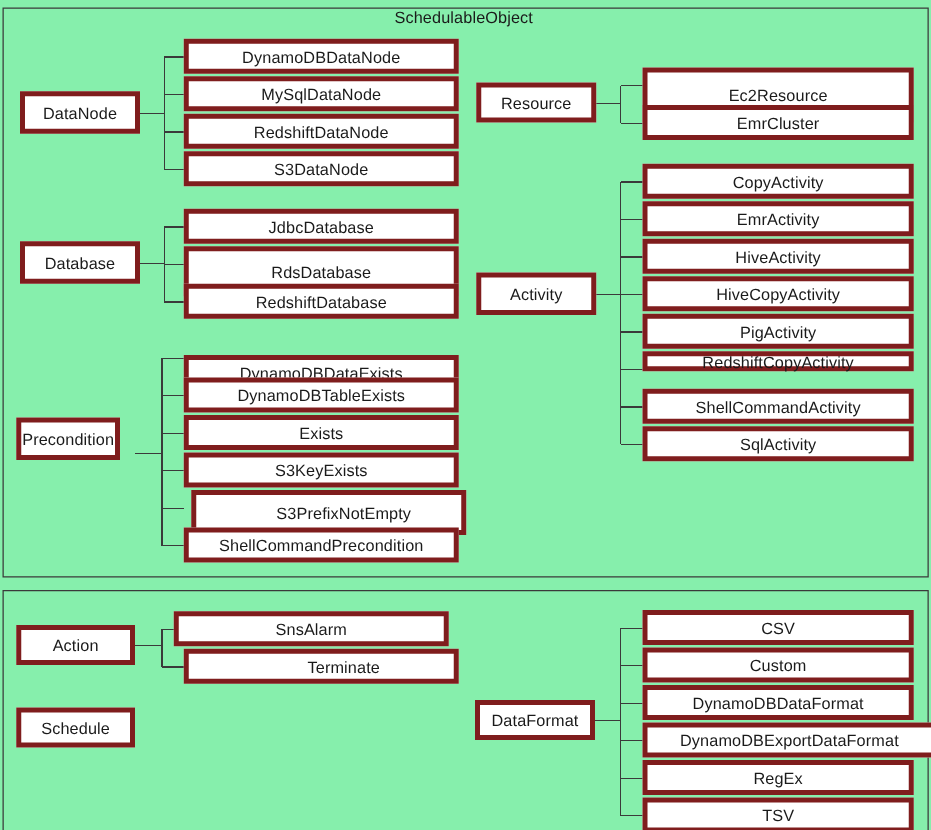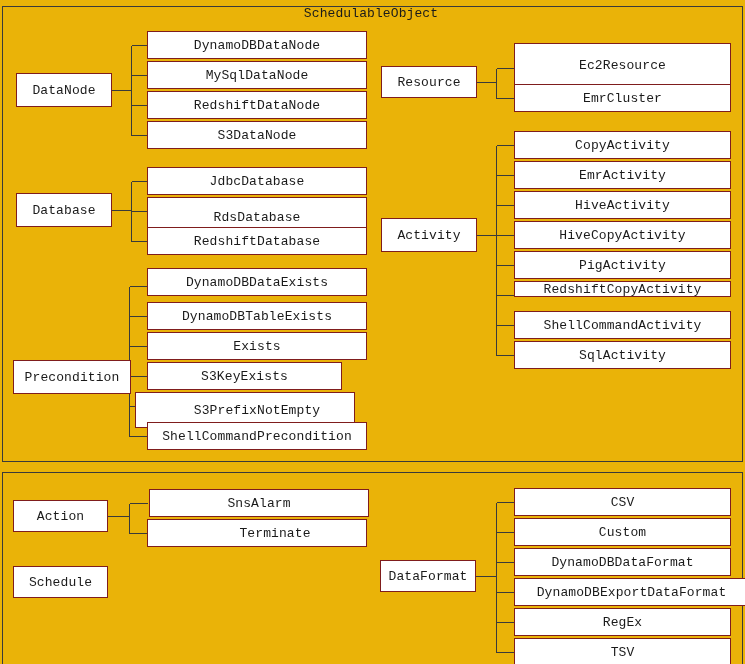--- a/index.html
+++ b/index.html
@@ -4,41 +4,41 @@
 <style>
   html, body {
     margin: 0;
     padding: 0;
     background: #ffffff;
   }
   #canvas {
     position: relative;
     width: 745px;
     height: 664px;
-    background: #eab308;
-    font-family: Liberation Mono, monospace;
+    background: #86efac;
+    font-family: Liberation Sans, sans-serif;
     overflow: hidden;
   }
   .panel {
     position: absolute;
     border: 1px solid #3a3a3a;
     box-sizing: border-box;
     background: transparent;
   }
   .panel-title {
     position: absolute;
     font-size: 13px;
     color: #1a1a1a;
     white-space: nowrap;
     transform: translateX(-50%);
     letter-spacing: 0.1px;
   }
   .node {
     position: absolute;
-    border: 1px solid #7f1d1d;
+    border: 4px solid #7f1d1d;
     box-sizing: border-box;
     background: #ffffff;
     display: flex;
     align-items: center;
     justify-content: center;
     font-size: 13px;
     color: #1a1a1a;
     white-space: nowrap;
     letter-spacing: 0.1px;
   }
@@ -116,41 +116,41 @@
   <div id="nodes-layer">
       <div class="node" style="left: 16px; top: 73px; width: 96px; height: 34px;">DataNode</div>
       <div class="node" style="left: 147px; top: 31px; width: 220px; height: 28px;">DynamoDBDataNode</div>
       <div class="node" style="left: 147px; top: 61px; width: 220px; height: 28px;">MySqlDataNode</div>
       <div class="node" style="left: 147px; top: 91px; width: 220px; height: 28px;">RedshiftDataNode</div>
       <div class="node" style="left: 147px; top: 121px; width: 220px; height: 28px;">S3DataNode</div>
       <div class="node" style="left: 16px; top: 193px; width: 96px; height: 34px;">Database</div>
       <div class="node" style="left: 147px; top: 167px; width: 220px; height: 28px;">JdbcDatabase</div>
       <div class="node" style="left: 147px; top: 197px; width: 220px; height: 40px;">RdsDatabase</div>
       <div class="node" style="left: 147px; top: 227px; width: 220px; height: 28px;">RedshiftDatabase</div>
-      <div class="node" style="left: 13px; top: 360px; width: 118px; height: 34px;">Precondition</div>
-      <div class="node" style="left: 147px; top: 268px; width: 220px; height: 28px;">DynamoDBDataExists</div>
+      <div class="node" style="left: 13px; top: 334px; width: 83px; height: 34px;">Precondition</div>
+      <div class="node" style="left: 147px; top: 284px; width: 220px; height: 28px;">DynamoDBDataExists</div>
       <div class="node" style="left: 147px; top: 302px; width: 220px; height: 28px;">DynamoDBTableExists</div>
       <div class="node" style="left: 147px; top: 332px; width: 220px; height: 28px;">Exists</div>
-      <div class="node" style="left: 147px; top: 362px; width: 195px; height: 28px;">S3KeyExists</div>
-      <div class="node" style="left: 135px; top: 392px; width: 220px; height: 36px; padding-left: 24px;">S3PrefixNotEmpty</div>
+      <div class="node" style="left: 147px; top: 362px; width: 220px; height: 28px;">S3KeyExists</div>
+      <div class="node" style="left: 153px; top: 392px; width: 220px; height: 36px; padding-left: 24px;">S3PrefixNotEmpty</div>
       <div class="node" style="left: 147px; top: 422px; width: 220px; height: 28px;">ShellCommandPrecondition</div>
       <div class="node" style="left: 381px; top: 66px; width: 96px; height: 32px;">Resource</div>
-      <div class="node" style="left: 514px; top: 43px; width: 217px; height: 44px;">Ec2Resource</div>
+      <div class="node" style="left: 514px; top: 54px; width: 217px; height: 44px;">Ec2Resource</div>
       <div class="node" style="left: 514px; top: 84px; width: 217px; height: 28px;">EmrCluster</div>
       <div class="node" style="left: 381px; top: 218px; width: 96px; height: 34px;">Activity</div>
       <div class="node" style="left: 514px; top: 131px; width: 217px; height: 28px;">CopyActivity</div>
       <div class="node" style="left: 514px; top: 161px; width: 217px; height: 28px;">EmrActivity</div>
       <div class="node" style="left: 514px; top: 191px; width: 217px; height: 28px;">HiveActivity</div>
       <div class="node" style="left: 514px; top: 221px; width: 217px; height: 28px;">HiveCopyActivity</div>
       <div class="node" style="left: 514px; top: 251px; width: 217px; height: 28px;">PigActivity</div>
       <div class="node" style="left: 514px; top: 281px; width: 217px; height: 16px;">RedshiftCopyActivity</div>
       <div class="node" style="left: 514px; top: 311px; width: 217px; height: 28px;">ShellCommandActivity</div>
       <div class="node" style="left: 514px; top: 341px; width: 217px; height: 28px;">SqlActivity</div>
       <div class="node" style="left: 13px; top: 500px; width: 95px; height: 32px;">Action</div>
-      <div class="node" style="left: 149px; top: 489px; width: 220px; height: 28px;">SnsAlarm</div>
+      <div class="node" style="left: 139px; top: 489px; width: 220px; height: 28px;">SnsAlarm</div>
       <div class="node" style="left: 147px; top: 519px; width: 220px; height: 28px; padding-left: 36px;">Terminate</div>
       <div class="node" style="left: 380px; top: 560px; width: 96px; height: 32px;">DataFormat</div>
       <div class="node" style="left: 514px; top: 488px; width: 217px; height: 28px;">CSV</div>
       <div class="node" style="left: 514px; top: 518px; width: 217px; height: 28px;">Custom</div>
       <div class="node" style="left: 514px; top: 548px; width: 217px; height: 28px;">DynamoDBDataFormat</div>
       <div class="node" style="left: 514px; top: 578px; width: 235px; height: 28px;">DynamoDBExportDataFormat</div>
       <div class="node" style="left: 514px; top: 608px; width: 217px; height: 28px;">RegEx</div>
       <div class="node" style="left: 514px; top: 638px; width: 217px; height: 28px;">TSV</div>
       <div class="node" style="left: 13px; top: 566px; width: 95px; height: 32px;">Schedule</div>
     </div>

